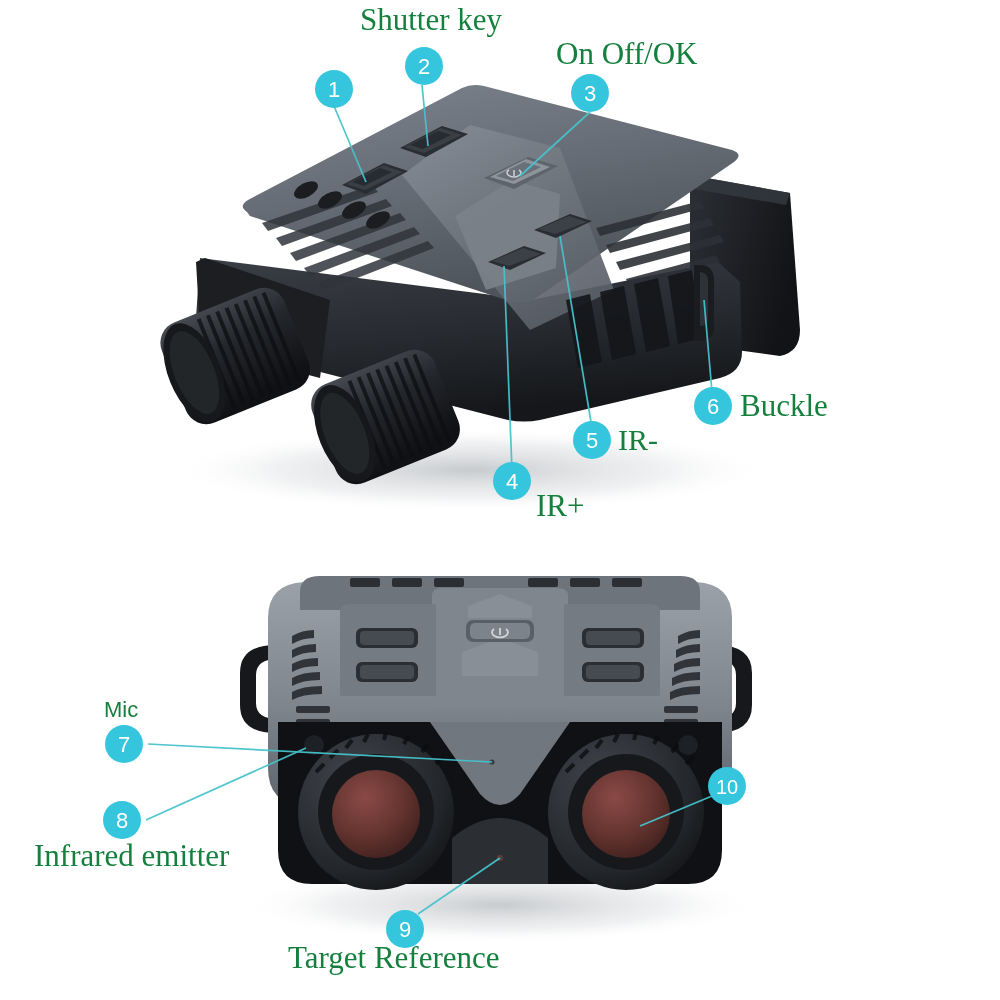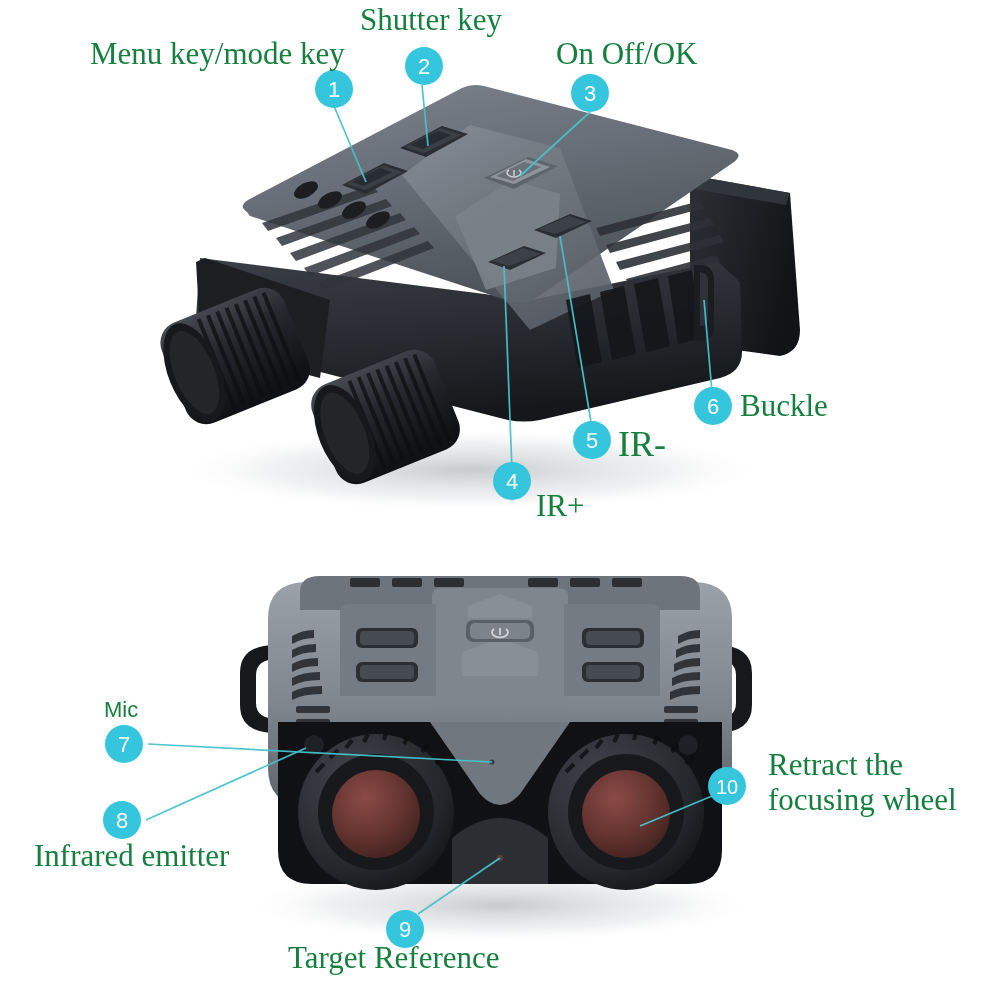--- a/index.html
+++ b/index.html
@@ -361,33 +361,31 @@
         <circle cx="405" cy="929" r="19" fill="#35c6dd"></circle>
         <text x="405" y="937" text-anchor="middle" fill="#ffffff" font-family="Liberation Sans, sans-serif" font-size="22">9</text>
       </g>
       <g>
         <circle cx="727" cy="786" r="19" fill="#35c6dd"></circle>
         <text x="727" y="794" text-anchor="middle" fill="#ffffff" font-family="Liberation Sans, sans-serif" font-size="20">10</text>
       </g>
     </g>
   </svg>
 
-  <div class="lbl" style="left:90px;top:36px;font-size:31px;">Menu key/mode key</div>
 
   <div class="lbl" style="left:360px;top:2px;font-size:31px;">Shutter key</div>
 
   <div class="lbl" style="left:556px;top:36px;font-size:31px;">On Off/OK</div>
 
   <div class="lbl" style="left:536px;top:488px;font-size:31px;">IR+</div>
 
-  <div class="lbl" style="left:618px;top:423px;font-size:36px;">IR-</div>
+  <div class="lbl" style="left:618px;top:423px;font-size:30px;">IR-</div>
 
   <div class="lbl" style="left:740px;top:388px;font-size:31px;text-align:center;">Buckle</div>
 
   <div class="lbl sans" style="left:104px;top:697px;font-size:22px;">Mic</div>
 
   <div class="lbl" style="left:288px;top:940px;font-size:31px;">Target Reference</div>
 
   <div class="lbl" style="left:34px;top:838px;font-size:31px;">Infrared emitter</div>
 
-  <div class="lbl two-line" style="left:768px;top:748px;font-size:31px;width:215px;">Retract the focusing wheel</div>
 
 </div>
 
 </body></html>

